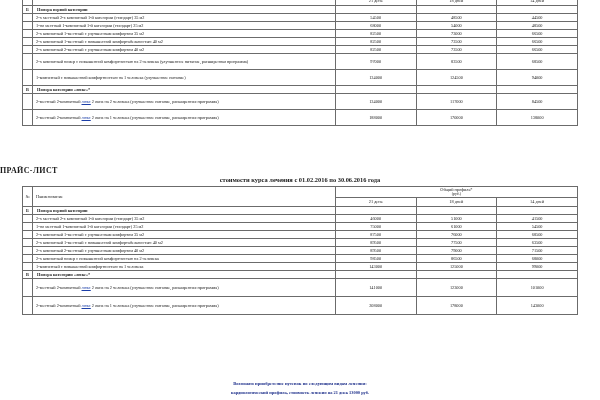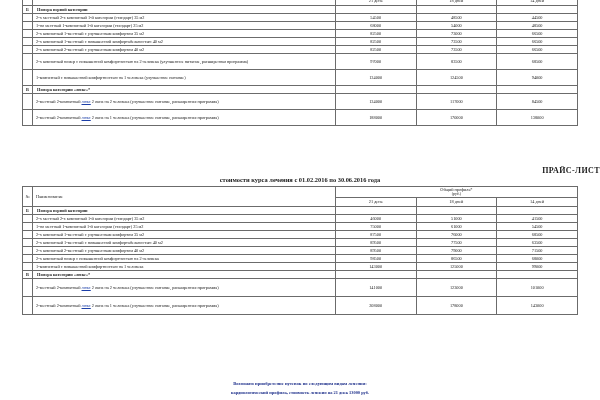--- a/index.html
+++ b/index.html
@@ -27,21 +27,21 @@
   .rowh{height:9px;}
   .row{height:8px;}
   .rowtall{height:16px;}
   .rowtall2{height:18px;}
 
   .sect{font-weight:bold;text-align:left;padding-left:4px;}
   .bold{font-weight:bold;}
   .ctr{text-align:center;}
 
   .title{
-    position:absolute;left:0;top:166px;width:600px;text-align:right;
+    position:absolute;left:0;top:166px;width:600px;text-align:left;
     font-size:8px;font-weight:bold;letter-spacing:0.4px;
   }
   .subtitle{
     position:absolute;left:0;top:176px;width:600px;text-align:center;
     font-size:6.4px;font-weight:bold;
   }
 
   .hdr-merge{text-align:center;font-weight:normal;}
   .small{font-size:3.8px;}
   .foot{

